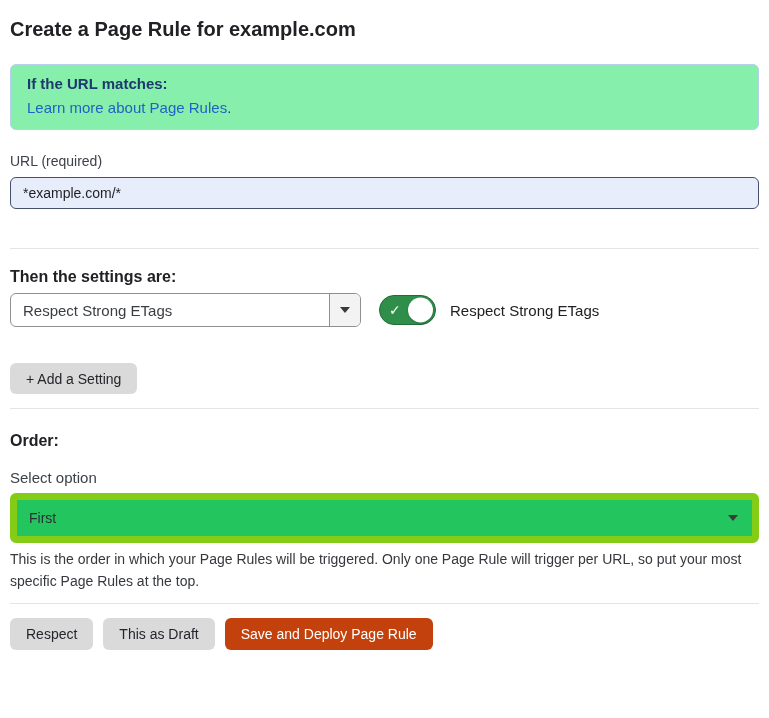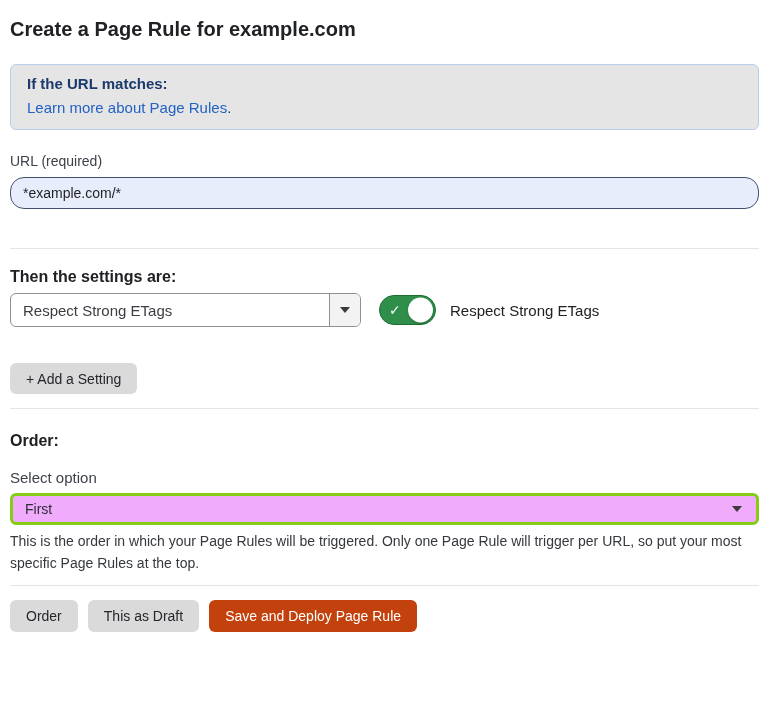--- a/index.html
+++ b/index.html
@@ -16,21 +16,21 @@
     margin-top: 16px;
     font-size: 20px;
     line-height: 26px;
     font-weight: bold;
     color: #202124;
   }
 
   
   .info-box {
     margin-top: 22px;
-    background: #e5e5e5;
+    background: #86efac;
     border: 1px solid #b7cfec;
     border-radius: 6px;
     padding: 7px 16px 9px 16px;
     font-size: 15px;
     line-height: 24px;
     color: #1d3a6d;
   }
   .info-box .info-heading { font-weight: bold; }
   .info-box a.info-link {
     color: #2362c4;
@@ -46,21 +46,21 @@
   }
 
   
   .url-input {
     display: block;
     width: 100%;
     margin-top: 7px;
     height: 32px;
     background: #e7edfa;
     border: 1px solid #44506e;
-    border-radius: 14px;
+    border-radius: 6px;
     padding: 0 12px;
     font-family: "Liberation Sans", "DejaVu Sans", sans-serif;
     font-size: 14px;
     color: #1f2023;
     outline: none;
   }
 
   .divider {
     border: none;
     border-top: 1px solid #e4e4e4;
@@ -176,24 +176,24 @@
     cursor: pointer;
   }
   .btn-gray { background: #dadada; color: #24262b; }
   .btn-blue { background: #c2410c; color: #ffffff; }
   .add-setting-btn { margin-top: 36px; height: 31px; }
 
   
   .order-select {
     margin-top: 6px;
     width: 100%;
-    height: 32px;
-    border: 3px solid #84cc16;
-    border-radius: 6px;
-    background: #f0abfc;
+    height: 50px;
+    border: 7px solid #84cc16;
+    border-radius: 6px;
+    background: #22c55e;
     display: flex;
     align-items: center;
     padding: 0 14px 0 12px;
     cursor: pointer;
   }
   .order-select .select-value {
     flex: 1;
     font-size: 14px;
     color: #2c2e33;
   }
@@ -262,18 +262,18 @@
   <div class="order-select">
     <div class="select-value">First</div>
     <span class="caret-down"></span>
   </div>
 
   <div class="helper-text">This is the order in which your Page Rules will be triggered. Only one Page Rule will trigger per URL, so put your most specific Page Rules at the top.</div>
 
   <hr class="divider divider-3">
 
   <div class="footer-row">
-    <button class="btn btn-gray">Order</button>
+    <button class="btn btn-gray">Respect</button>
     <button class="btn btn-gray">This as Draft</button>
     <button class="btn btn-blue">Save and Deploy Page Rule</button>
   </div>
 
 </div>
 
 </body></html>

